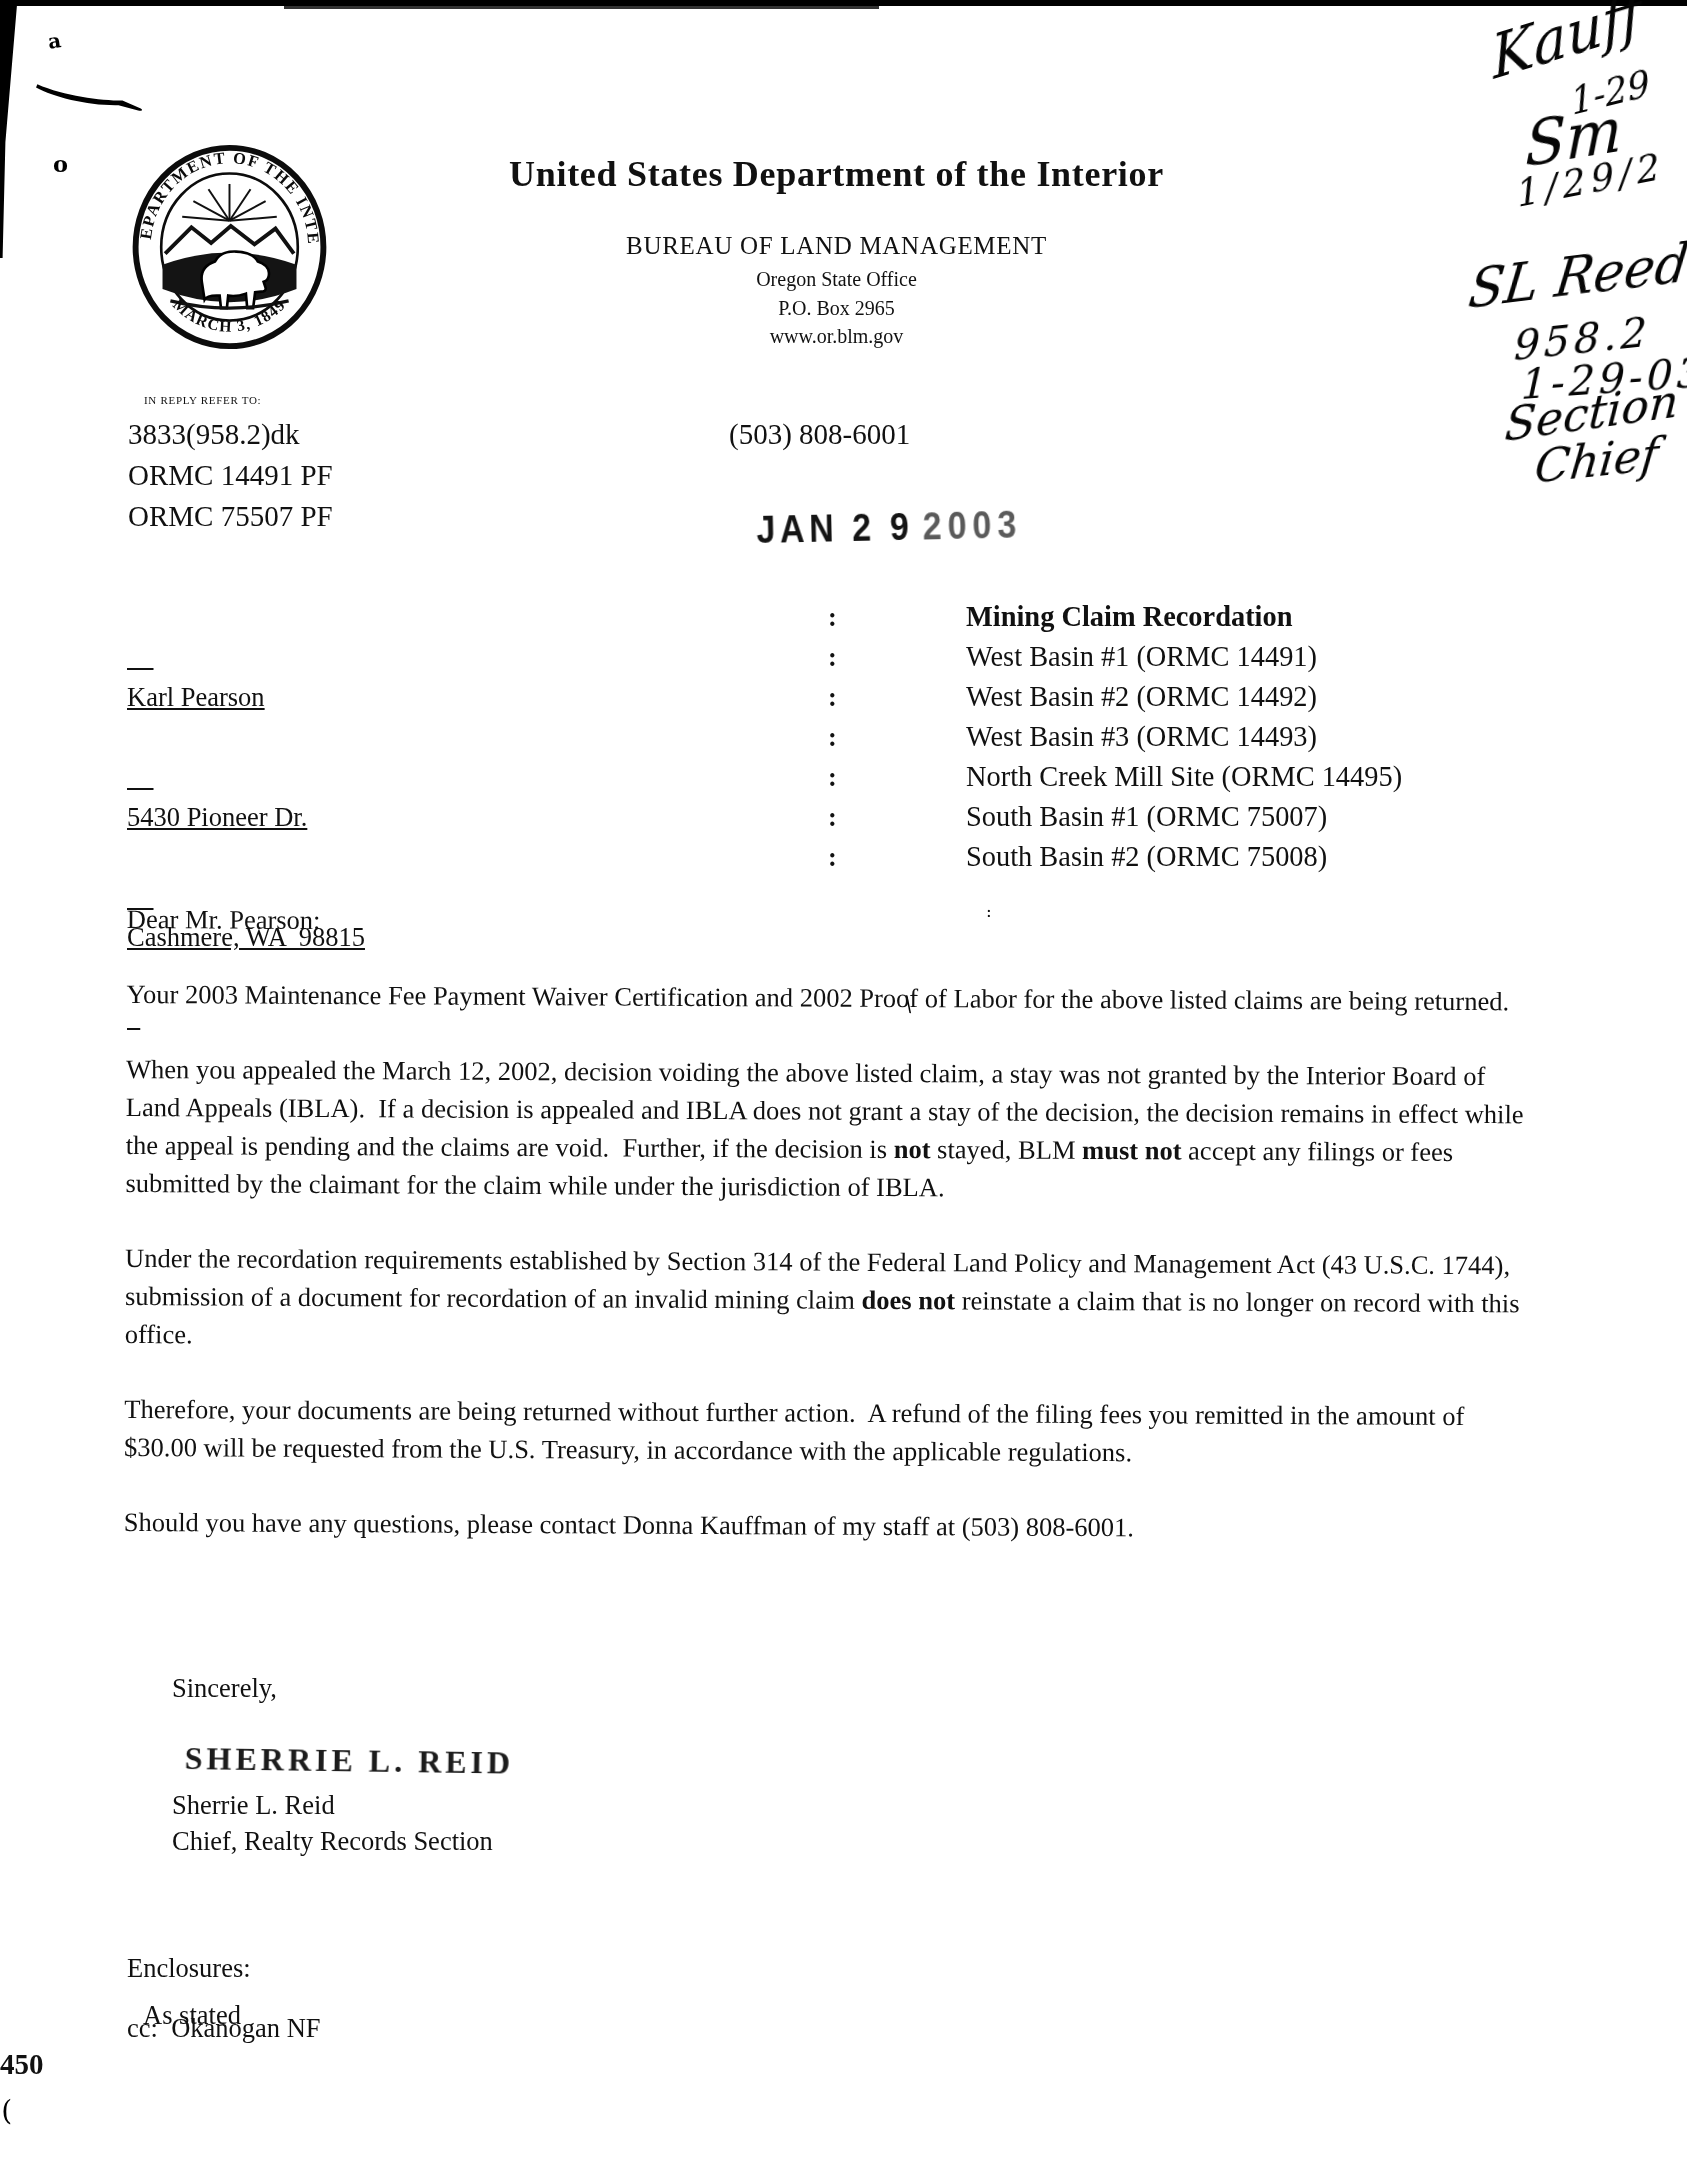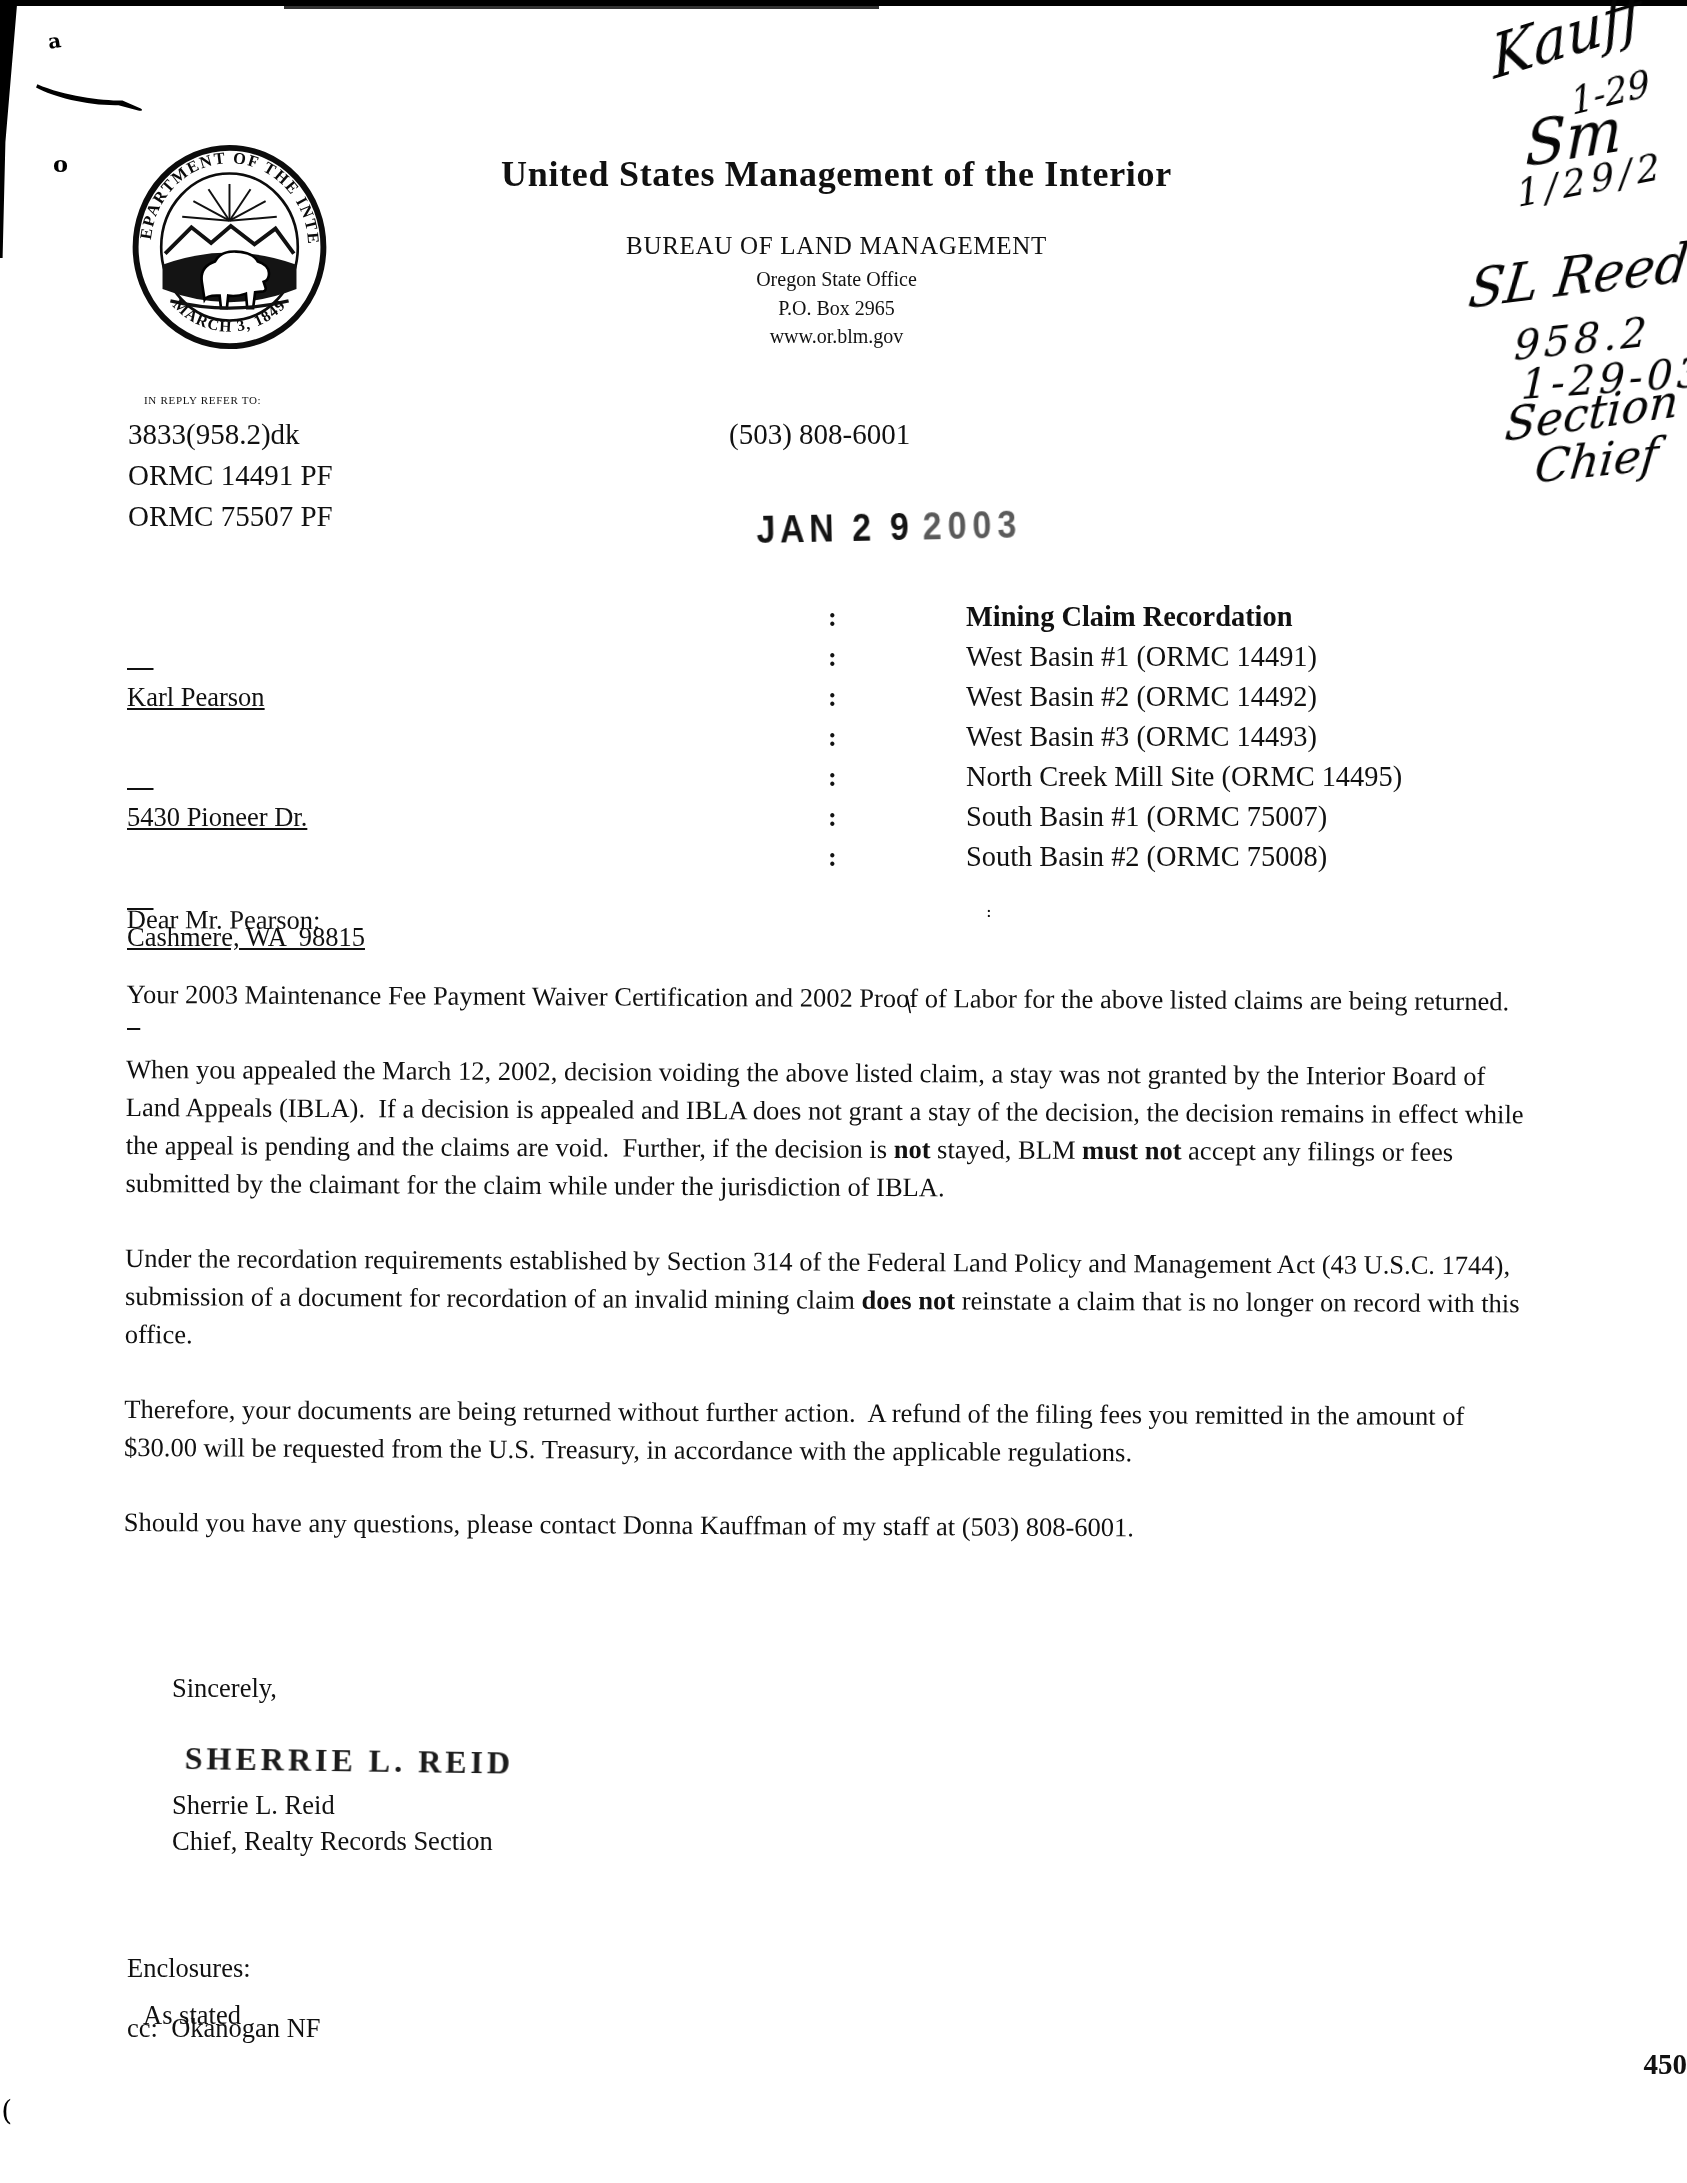--- a/index.html
+++ b/index.html
@@ -62,21 +62,21 @@
     margin:36px 0 0 13.2px;
     font-size:32px;font-weight:bold;letter-spacing:4px;white-space:nowrap;
     transform:rotate(.8deg);transform-origin:left top;
     filter:blur(0.3px);color:#1c1c1c;
   }
   .signer-name{margin-top:13.2px;}
   .signer-title{margin-top:5.3px;}
   .enclosures{position:absolute;left:127px;top:1948px;font-size:26.5px;line-height:40px;}
   .encl-value{margin-left:16px;margin-top:6.6px;}
   .cc-line{position:absolute;left:127px;top:2013px;font-size:26.5px;white-space:pre;}
-  .page-number{position:absolute;left:0;top:2048px;width:1687px;text-align:right;font-size:29px;font-weight:bold;}
+  .page-number{position:absolute;left:0;top:2048px;width:1687px;text-align:left;font-size:29px;font-weight:bold;}
   
   .hw{
     position:absolute;font-family:"DejaVu Serif",serif;font-style:italic;
     color:#060606;white-space:nowrap;filter:blur(0.3px);
     transform-origin:left top;
   }
   .hw1{left:1489px;top:24px;font-size:58px;transform:rotate(-17deg) skewX(-12deg);}
   .hw2{left:1569px;top:82px;font-size:36px;transform:rotate(-14deg) skewX(-8deg);}
   .hw3{left:1526px;top:109px;font-size:60px;transform:rotate(-9deg) skewX(-10deg);}
   .hw4{left:1515px;top:173px;font-size:37px;letter-spacing:5.3px;transform:rotate(-11deg) skewX(-6deg);}
@@ -130,21 +130,21 @@
     <path d="M60,240 Q150,262 240,240" fill="none" stroke="#111" stroke-width="5"></path>
     <text font-size="25" font-weight="bold" letter-spacing="2.5" fill="#0b0b0b" font-family="Liberation Serif, serif">
       <textPath href="#sealTop" startOffset="50%" text-anchor="middle">U.S. DEPARTMENT OF THE INTERIOR</textPath>
     </text>
     <text font-size="24" font-weight="bold" letter-spacing="2" fill="#0b0b0b" font-family="Liberation Serif, serif">
       <textPath href="#sealBot" startOffset="50%" text-anchor="middle">MARCH 3, 1849</textPath>
     </text>
   </svg>
 
   <div class="lh-center">
-    <div class="lh-title">United States Management of the Interior</div>
+    <div class="lh-title">United States Department of the Interior</div>
     <div class="lh-agency">BUREAU OF LAND MANAGEMENT</div>
     <div class="lh-sub lh-sub1">Oregon State Office</div>
     <div class="lh-sub">P.O. Box 2965</div>
     <div class="lh-sub">www.or.blm.gov</div>
   </div>
 
   <div class="reply-label">IN REPLY REFER TO:</div>
   <div class="reply-lines">
     <div>3833(958.2)dk</div>
     <div>ORMC 14491 PF</div>

